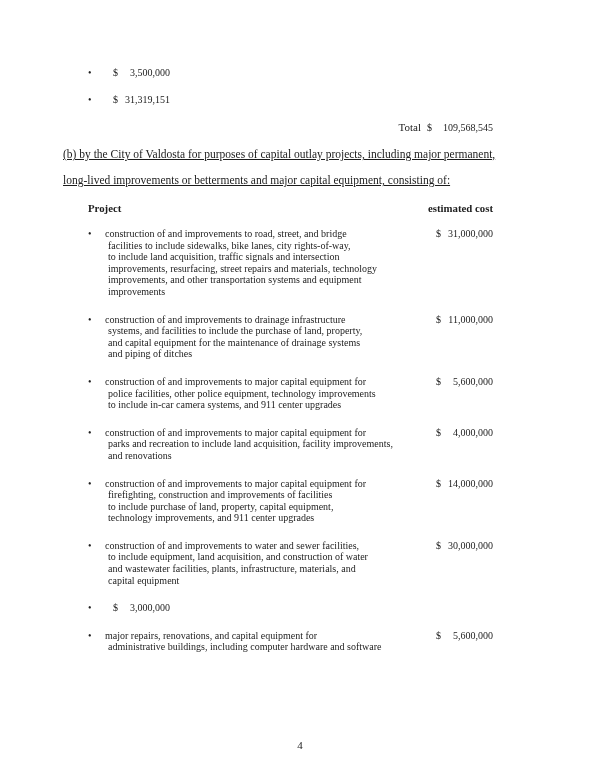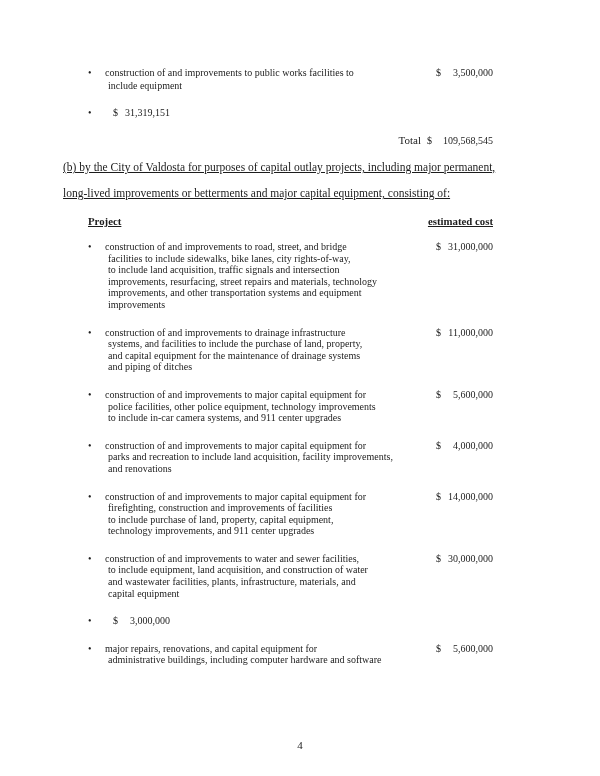--- a/index.html
+++ b/index.html
@@ -76,21 +76,21 @@
   }
 
   .col-headers {
     display: flex;
     justify-content: space-between;
     margin: 9px 107px 0 88px;
     font-size: 10.8px;
     font-weight: bold;
     line-height: 13px;
   }
-  .col-headers span { text-decoration: underline; }
+  .col-headers span { }
 
   .items { margin-top: 13px; }
   .items .row { margin-bottom: 16px; }
 
   .page-num {
     position: absolute;
     left: 0;
     right: 0;
     top: 739px;
     text-align: center;
@@ -99,22 +99,20 @@
 </style>
 </head>
 <body>
 
 <div class="page">
   <div class="content">
 
     <div class="top-list">
       <div class="row lh13 top-row-1">
         <span class="bullet">•</span>
-        <div class="item-text">construction of and improvements to public works facilities to
-include equipment</div>
         <div class="amount">
           <span>$</span>
           <span>3,500,000</span>
         </div>
       </div>
       <div class="row lh13 top-row-2">
         <span class="bullet">•</span>
         <div class="amount">
           <span>$</span>
           <span>31,319,151</span>

